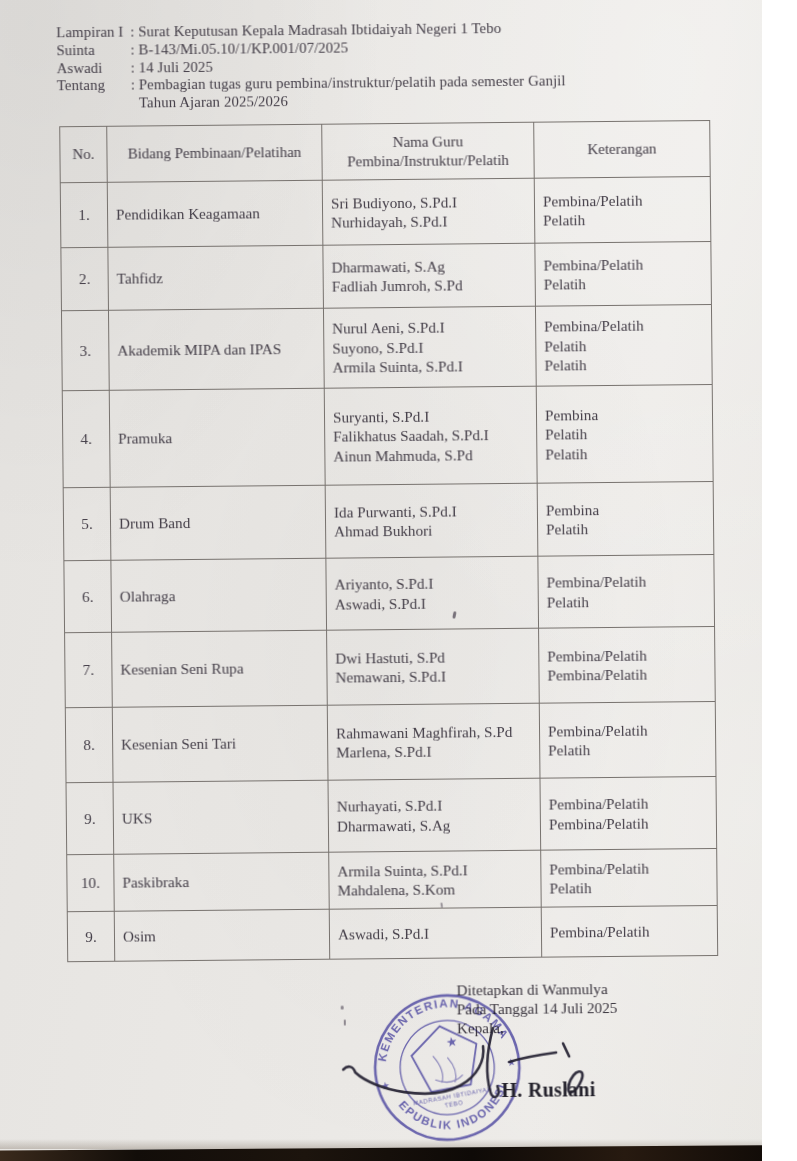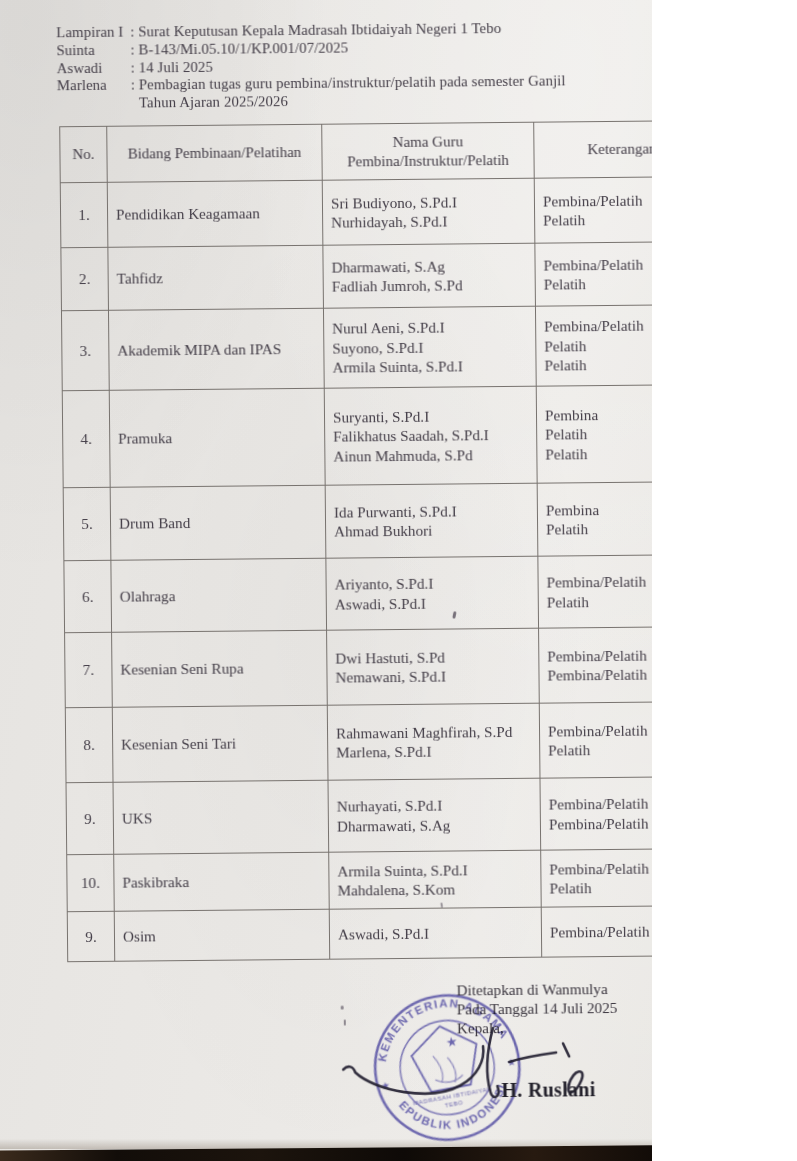--- a/index.html
+++ b/index.html
@@ -1,18 +1,18 @@
 <!DOCTYPE html>
 <html><head>
 <meta charset="utf-8">
 <style>
   html,body{margin:0;padding:0;}
   #page{
     position:relative;
-    width:652px;height:1161px;
+    width:762px;height:1161px;
     overflow:hidden;
     font-family:"Liberation Serif", serif;
     color:#46404a;
     background:
       radial-gradient(ellipse at 88% 6%, rgba(255,255,255,0.30), transparent 42%),
       radial-gradient(ellipse at 4% 2%, rgba(0,0,0,0.05), transparent 35%),
       radial-gradient(ellipse at 50% 55%, rgba(0,0,0,0.025), transparent 60%),
       radial-gradient(ellipse at 98% 70%, rgba(255,255,255,0.22), transparent 40%),
       linear-gradient(100deg,#e5e3e0 0%,#eae8e5 45%,#edebe8 75%,#e8e6e2 100%);
   }
@@ -118,21 +118,21 @@
             <span class="hlabel">Suinta</span>
             <span class="hsep">:</span>
             <span class="hvalue">B-143/Mi.05.10/1/KP.001/07/2025</span>
           </div>
           <div class="hrow">
             <span class="hlabel">Aswadi</span>
             <span class="hsep">:</span>
             <span class="hvalue">14 Juli 2025</span>
           </div>
           <div class="hrow">
-            <span class="hlabel">Marlena</span>
+            <span class="hlabel">Tentang</span>
             <span class="hsep">:</span>
             <span class="hvalue">Pembagian tugas guru pembina/instruktur/pelatih pada semester Ganjil</span>
           </div>
         </div>
       <div class="hcont">Tahun Ajaran 2025/2026</div>
     </div>
 
     <table class="assign">
       <colgroup>
         <col style="width:47px">

